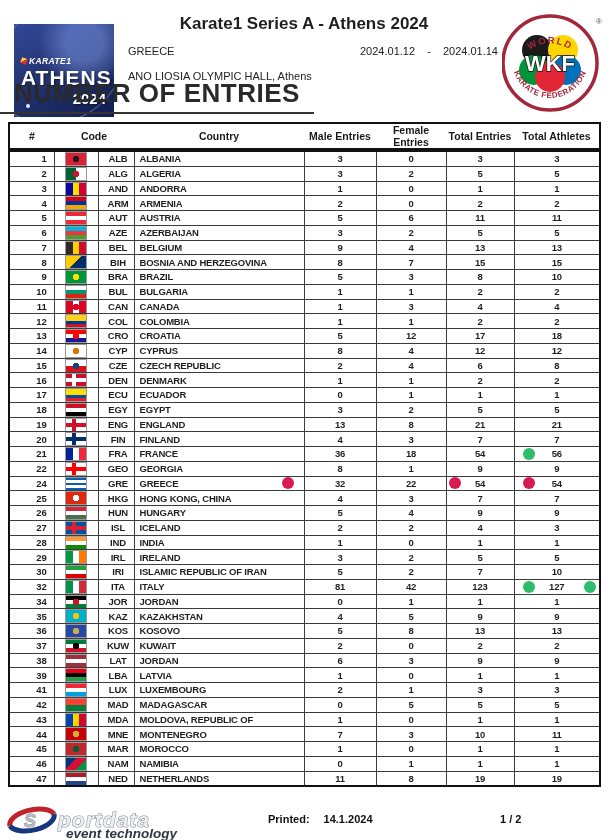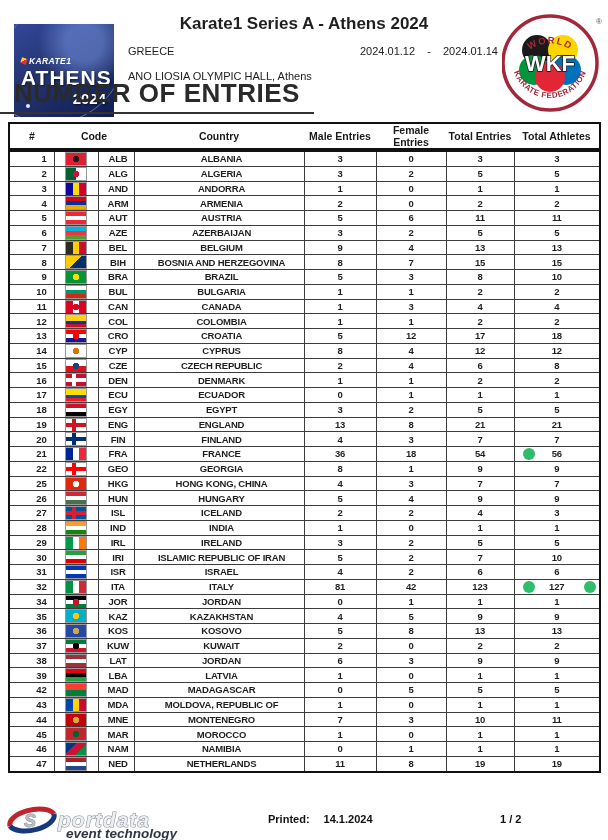--- a/index.html
+++ b/index.html
@@ -44,21 +44,21 @@
   col.c0{width:45px}col.c1{width:44px}col.c2{width:36px}col.c3{width:170px}
   col.c4{width:72px}col.c5{width:70px}col.c6{width:68px}col.c7{width:86px}
   thead th{height:17px;padding:0;font-size:10.5px;font-weight:bold;color:#1a1a1a;
         border-bottom:4px solid #111;text-align:center;}
   tbody td{height:13.75px;padding:0;font-size:9.5px;font-weight:bold;color:#1e1e1e;
         letter-spacing:-.2px;border-bottom:1px solid #3c3c3c;border-right:1px solid #3c3c3c;
         vertical-align:middle;position:relative;overflow:hidden;white-space:nowrap;}
   tbody td:last-child{border-right:none;}
   td.c-num{text-align:right;padding-right:7px;}
   td.c-code{text-align:center;padding-left:4px;}
-  td.c-country{text-align:center;padding-left:5px;}
+  td.c-country{text-align:left;padding-left:5px;}
   td.c-val{text-align:center;}
   td.c-flag{text-align:center;}
   .flag{display:inline-block;width:20px;height:12px;vertical-align:middle;
         outline:1px solid #9a9a9a;background:#ccc;}
   .dot{position:absolute;top:50%;transform:translateY(-50%);width:12px;height:12px;border-radius:50%;}
 
   
   .sd-logo{position:absolute;left:6px;top:804px;}
   .printed{position:absolute;left:268px;top:813px;font-size:11px;font-weight:bold;color:#111;
         display:flex;gap:14px;}
@@ -353,20 +353,30 @@
           <td class="c-num"><span>22</span></td>
           <td class="c-flag"><span class="flag" style="background: linear-gradient(to right, rgba(0, 0, 0, 0) 0px, rgba(0, 0, 0, 0) 30%, rgb(255, 0, 0) 30%, rgb(255, 0, 0) 52%, rgba(0, 0, 0, 0) 52%), linear-gradient(rgba(0, 0, 0, 0) 0px, rgba(0, 0, 0, 0) 32%, rgb(255, 0, 0) 32%, rgb(255, 0, 0) 64%, rgba(0, 0, 0, 0) 64%), linear-gradient(rgb(255, 255, 255), rgb(255, 255, 255));"></span></td>
           <td class="c-code"><span>GEO</span></td>
           <td class="c-country"><span>GEORGIA</span></td>
           <td class="c-val"><span>8</span></td>
           <td class="c-val"><span>1</span></td>
           <td class="c-val"><span>9</span></td>
           <td class="c-val"><span>9</span></td>
         </tr>
         <tr>
+          <td class="c-num"><span>24</span></td>
+          <td class="c-flag"><span class="flag" style="background: linear-gradient(rgb(13, 94, 175) 0%, rgb(13, 94, 175) 20%, rgb(255, 255, 255) 20%, rgb(255, 255, 255) 40%, rgb(13, 94, 175) 40%, rgb(13, 94, 175) 60%, rgb(255, 255, 255) 60%, rgb(255, 255, 255) 80%, rgb(13, 94, 175) 80%, rgb(13, 94, 175) 100%);"></span></td>
+          <td class="c-code"><span>GRE</span></td>
+          <td class="c-country"><span>GREECE</span><span class="dot" style="background: rgb(217, 26, 82); right: 10px;"></span></td>
+          <td class="c-val"><span>32</span></td>
+          <td class="c-val"><span>22</span></td>
+          <td class="c-val"><span>54</span><span class="dot" style="background: rgb(217, 26, 82); left: 2px;"></span></td>
+          <td class="c-val"><span>54</span><span class="dot" style="background: rgb(217, 26, 82); left: 8px;"></span></td>
+        </tr>
+        <tr>
           <td class="c-num"><span>25</span></td>
           <td class="c-flag"><span class="flag" style="background: radial-gradient(circle, rgb(255, 255, 255) 0px, rgb(255, 255, 255) 29%, rgba(0, 0, 0, 0) 30%), linear-gradient(rgb(222, 41, 16), rgb(222, 41, 16));"></span></td>
           <td class="c-code"><span>HKG</span></td>
           <td class="c-country"><span>HONG KONG, CHINA</span></td>
           <td class="c-val"><span>4</span></td>
           <td class="c-val"><span>3</span></td>
           <td class="c-val"><span>7</span></td>
           <td class="c-val"><span>7</span></td>
         </tr>
         <tr>
@@ -411,30 +421,20 @@
         </tr>
         <tr>
           <td class="c-num"><span>30</span></td>
           <td class="c-flag"><span class="flag" style="background: linear-gradient(rgb(35, 159, 64) 0%, rgb(35, 159, 64) 33.3%, rgb(255, 255, 255) 33.3%, rgb(255, 255, 255) 66.7%, rgb(218, 0, 0) 66.7%, rgb(218, 0, 0) 100%);"></span></td>
           <td class="c-code"><span>IRI</span></td>
           <td class="c-country"><span>ISLAMIC REPUBLIC OF IRAN</span></td>
           <td class="c-val"><span>5</span></td>
           <td class="c-val"><span>2</span></td>
           <td class="c-val"><span>7</span></td>
           <td class="c-val"><span>10</span></td>
-        </tr>
-        <tr>
-          <td class="c-num"><span>31</span></td>
-          <td class="c-flag"><span class="flag" style="background: linear-gradient(rgb(0, 56, 184) 0%, rgb(0, 56, 184) 33.3%, rgb(255, 255, 255) 33.3%, rgb(255, 255, 255) 66.7%, rgb(0, 56, 184) 66.7%, rgb(0, 56, 184) 100%);"></span></td>
-          <td class="c-code"><span>ISR</span></td>
-          <td class="c-country"><span>ISRAEL</span></td>
-          <td class="c-val"><span>4</span></td>
-          <td class="c-val"><span>2</span></td>
-          <td class="c-val"><span>6</span></td>
-          <td class="c-val"><span>6</span></td>
         </tr>
         <tr>
           <td class="c-num"><span>32</span></td>
           <td class="c-flag"><span class="flag" style="background: linear-gradient(to right, rgb(0, 146, 70) 0%, rgb(0, 146, 70) 33.3%, rgb(255, 255, 255) 33.3%, rgb(255, 255, 255) 66.7%, rgb(206, 43, 55) 66.7%, rgb(206, 43, 55) 100%);"></span></td>
           <td class="c-code"><span>ITA</span></td>
           <td class="c-country"><span>ITALY</span></td>
           <td class="c-val"><span>81</span></td>
           <td class="c-val"><span>42</span></td>
           <td class="c-val"><span>123</span></td>
           <td class="c-val"><span>127</span><span class="dot" style="background: rgb(46, 189, 106); left: 8px;"></span><span class="dot" style="background: rgb(46, 189, 106); right: 3px;"></span></td>
@@ -493,20 +493,30 @@
           <td class="c-num"><span>39</span></td>
           <td class="c-flag"><span class="flag" style="background: linear-gradient(rgb(231, 0, 19) 0%, rgb(231, 0, 19) 33.3%, rgb(0, 0, 0) 33.3%, rgb(0, 0, 0) 66.7%, rgb(35, 158, 70) 66.7%, rgb(35, 158, 70) 100%);"></span></td>
           <td class="c-code"><span>LBA</span></td>
           <td class="c-country"><span>LATVIA</span></td>
           <td class="c-val"><span>1</span></td>
           <td class="c-val"><span>0</span></td>
           <td class="c-val"><span>1</span></td>
           <td class="c-val"><span>1</span></td>
         </tr>
         <tr>
+          <td class="c-num"><span>41</span></td>
+          <td class="c-flag"><span class="flag" style="background: linear-gradient(rgb(237, 41, 57) 0%, rgb(237, 41, 57) 33.3%, rgb(255, 255, 255) 33.3%, rgb(255, 255, 255) 66.7%, rgb(0, 161, 222) 66.7%, rgb(0, 161, 222) 100%);"></span></td>
+          <td class="c-code"><span>LUX</span></td>
+          <td class="c-country"><span>LUXEMBOURG</span></td>
+          <td class="c-val"><span>2</span></td>
+          <td class="c-val"><span>1</span></td>
+          <td class="c-val"><span>3</span></td>
+          <td class="c-val"><span>3</span></td>
+        </tr>
+        <tr>
           <td class="c-num"><span>42</span></td>
           <td class="c-flag"><span class="flag" style="background: linear-gradient(rgb(252, 61, 50) 0%, rgb(252, 61, 50) 50%, rgb(0, 126, 58) 50%, rgb(0, 126, 58) 100%);"></span></td>
           <td class="c-code"><span>MAD</span></td>
           <td class="c-country"><span>MADAGASCAR</span></td>
           <td class="c-val"><span>0</span></td>
           <td class="c-val"><span>5</span></td>
           <td class="c-val"><span>5</span></td>
           <td class="c-val"><span>5</span></td>
         </tr>
         <tr>

